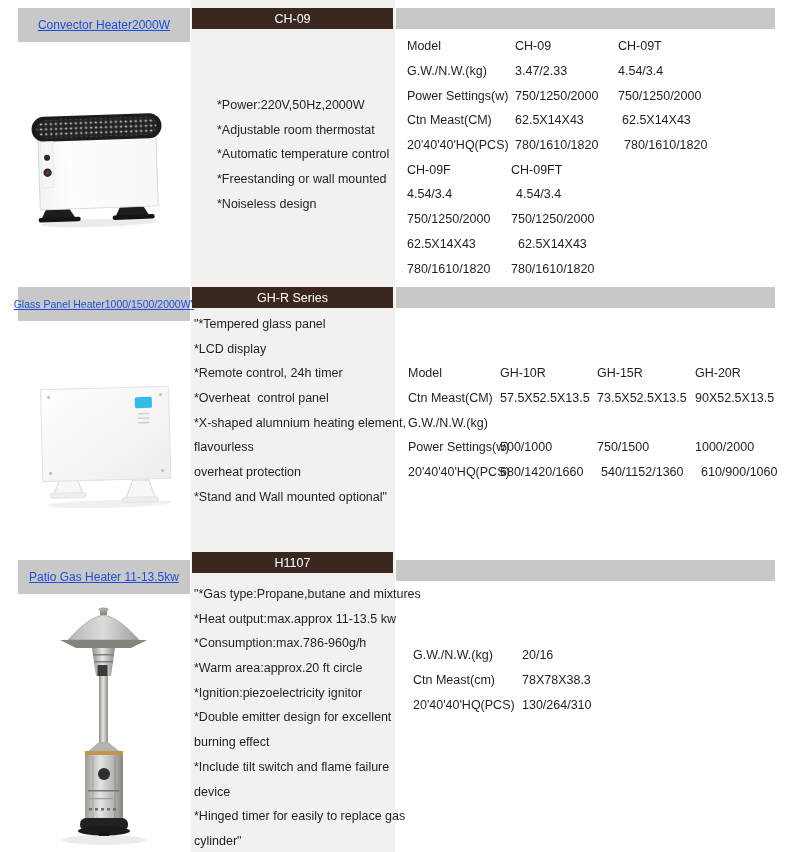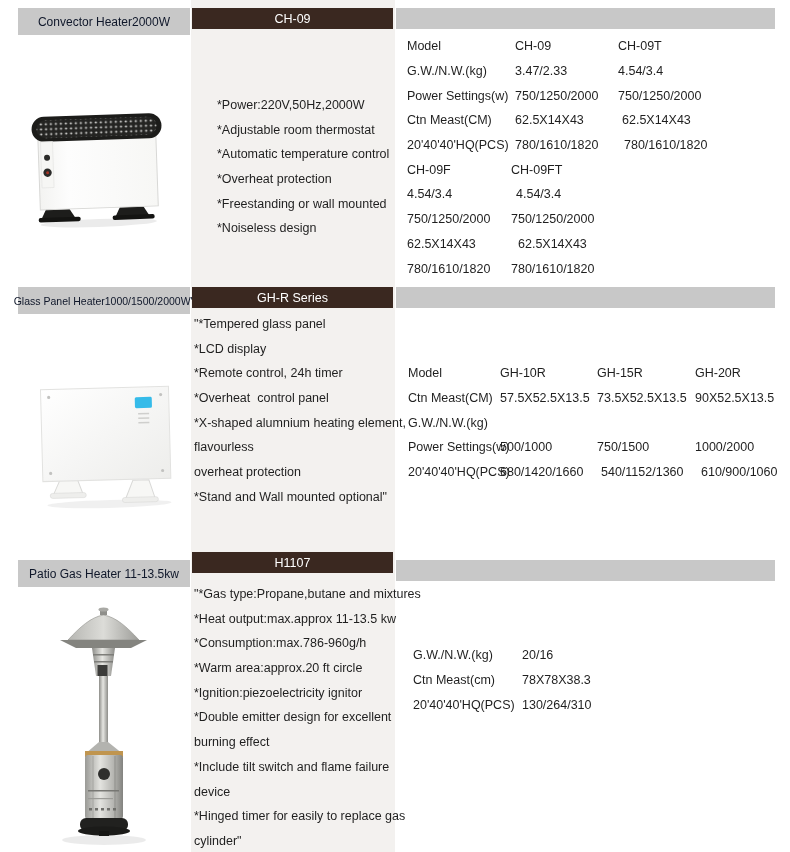--- a/index.html
+++ b/index.html
@@ -1,21 +1,21 @@
 <!DOCTYPE html>
 <html><head>
 <meta charset="utf-8">
 <style>
   html,body { margin:0; padding:0; background:#ffffff; }
   .page { position:relative; width:790px; height:852px; background:#ffffff;
           font-family:"Liberation Sans", sans-serif; color:#1f1f1f; overflow:hidden; }
   .midbg { position:absolute; left:191px; top:0; width:204px; height:852px; background:#f3f1ef; }
-  .hdr-label { position:absolute; left:18px; width:172px; height:27px; background:#c8c8c8;
-               color:#0f172a; font-size:12px; display:flex; align-items:center; justify-content:center;
-               white-space:nowrap; }
+  .hdr-label { position:absolute; left:18px; width:172px; height:34px; background:#c8c8c8;
+               color:#1d4ed8; font-size:12px; display:flex; align-items:center; justify-content:center;
+               white-space:nowrap;text-decoration:underline; }
   .hdr-label.small { font-size:10.5px; }
   .hdr-model { position:absolute; left:192px; width:201px; height:21px; background:#3a2820;
                color:#ffffff; font-size:12.5px; display:flex; align-items:center; justify-content:center; }
   .hdr-bar { position:absolute; left:396px; width:379px; height:21px; background:#c8c8c8; }
   .features { position:absolute; }
   .feat { height:24.7px; line-height:24.7px; font-size:12.5px; white-space:pre; }
   .spec { position:absolute; }
   .srow { display:flex; height:24.7px; align-items:center; font-size:12.5px; white-space:pre; }
   .c { display:inline-block; flex:0 0 auto; }
   .img-box { position:absolute; }
@@ -57,21 +57,20 @@
         <circle cx="22.5" cy="71" r="4.2" fill="#2b2b29"></circle>
         <circle cx="22.5" cy="71" r="1.5" fill="#a63427"></circle>
       </g>
     </svg>
   </div>
 
   <div class="features" style="left:217px; top:93px">
     <div class="feat">*Power:220V,50Hz,2000W</div>
     <div class="feat">*Adjustable room thermostat</div>
     <div class="feat">*Automatic temperature control</div>
-    <div class="feat">*Overheat protection</div>
     <div class="feat">*Freestanding or wall mounted</div>
     <div class="feat">*Noiseless design</div>
   </div>
 
   <div class="spec" style="left:407px; top:34px; width:380px">
     <div class="srow">
       <span class="c" style="width:108px">Model</span>
       <span class="c" style="width:103px">CH-09</span>
       <span class="c">CH-09T</span>
     </div>

